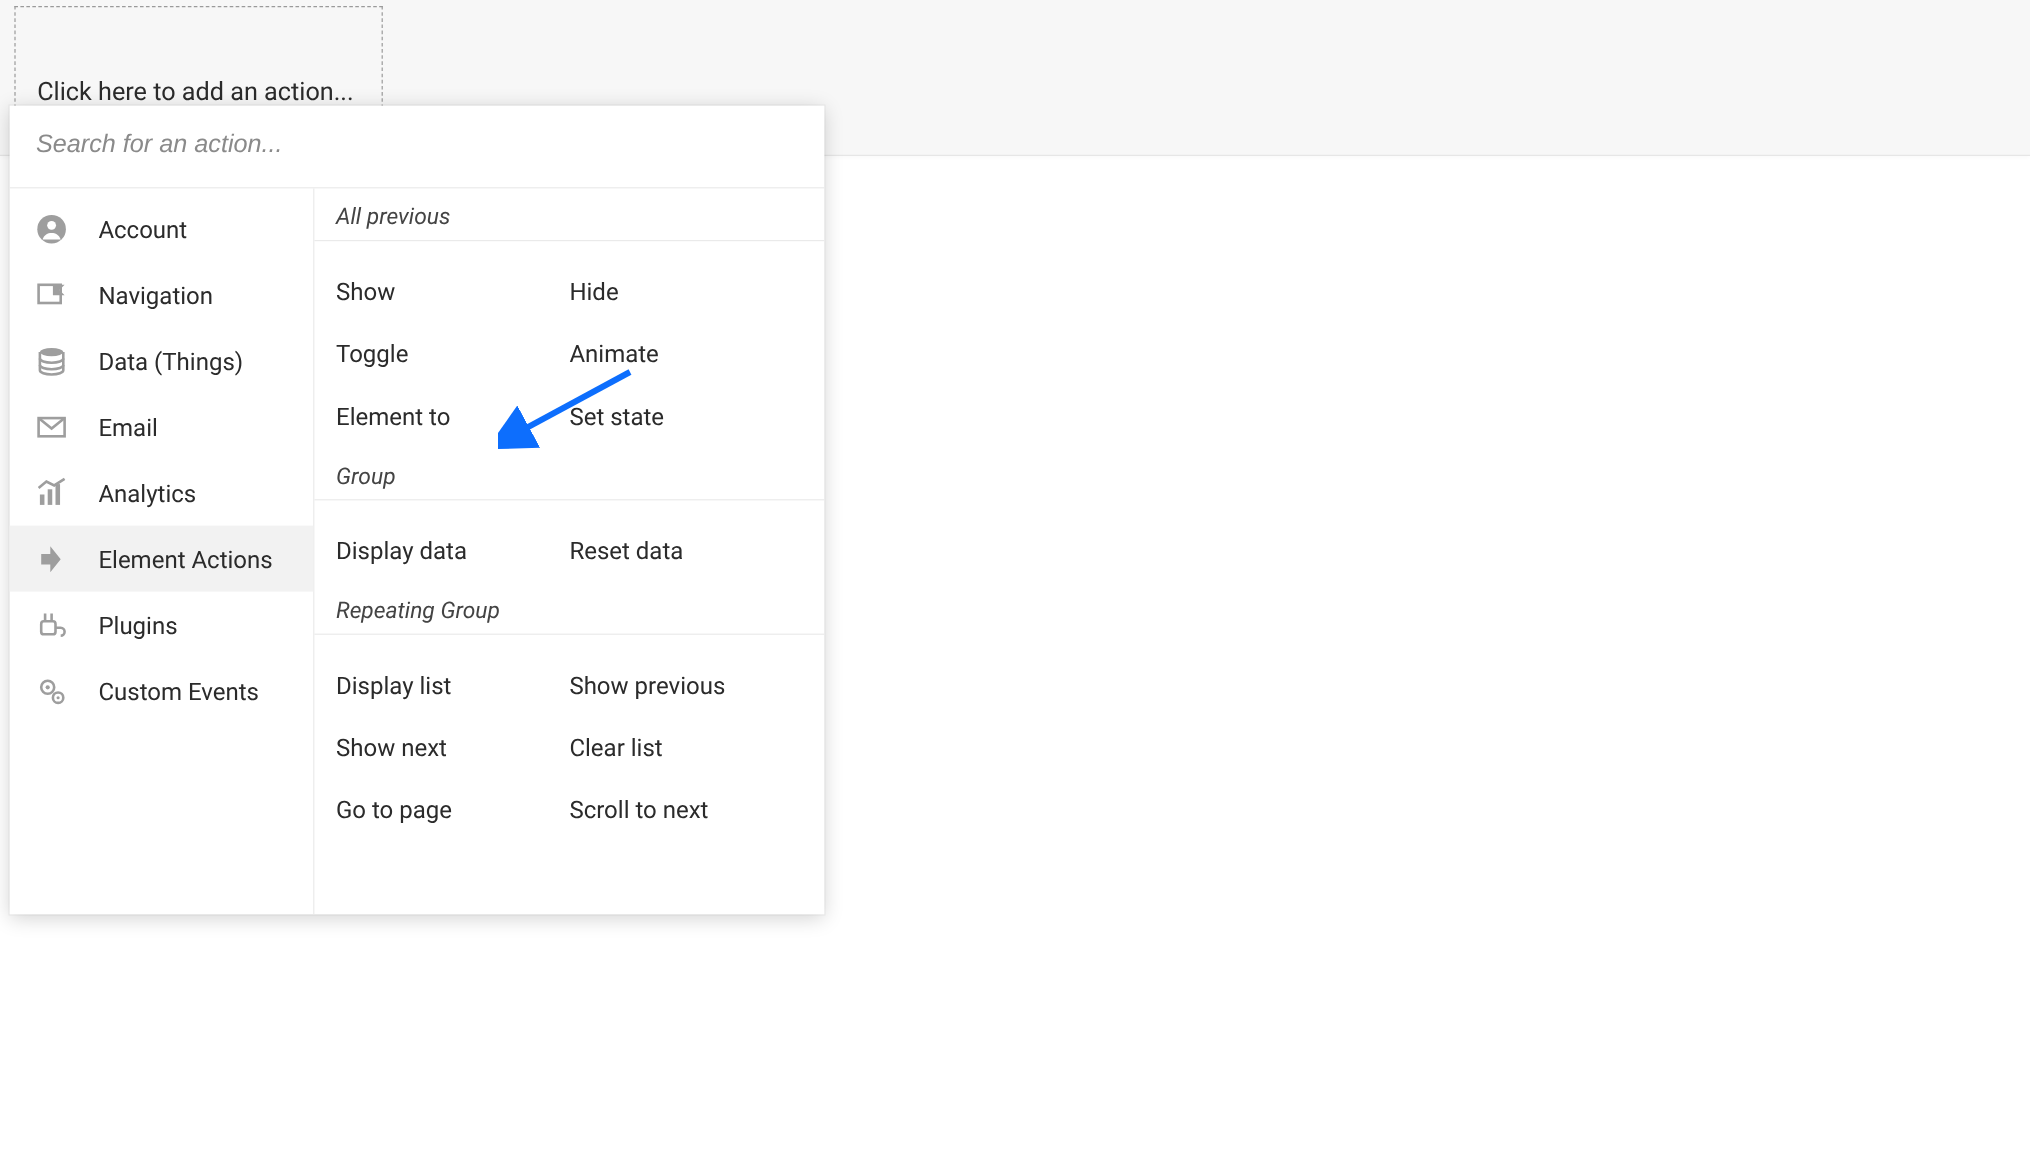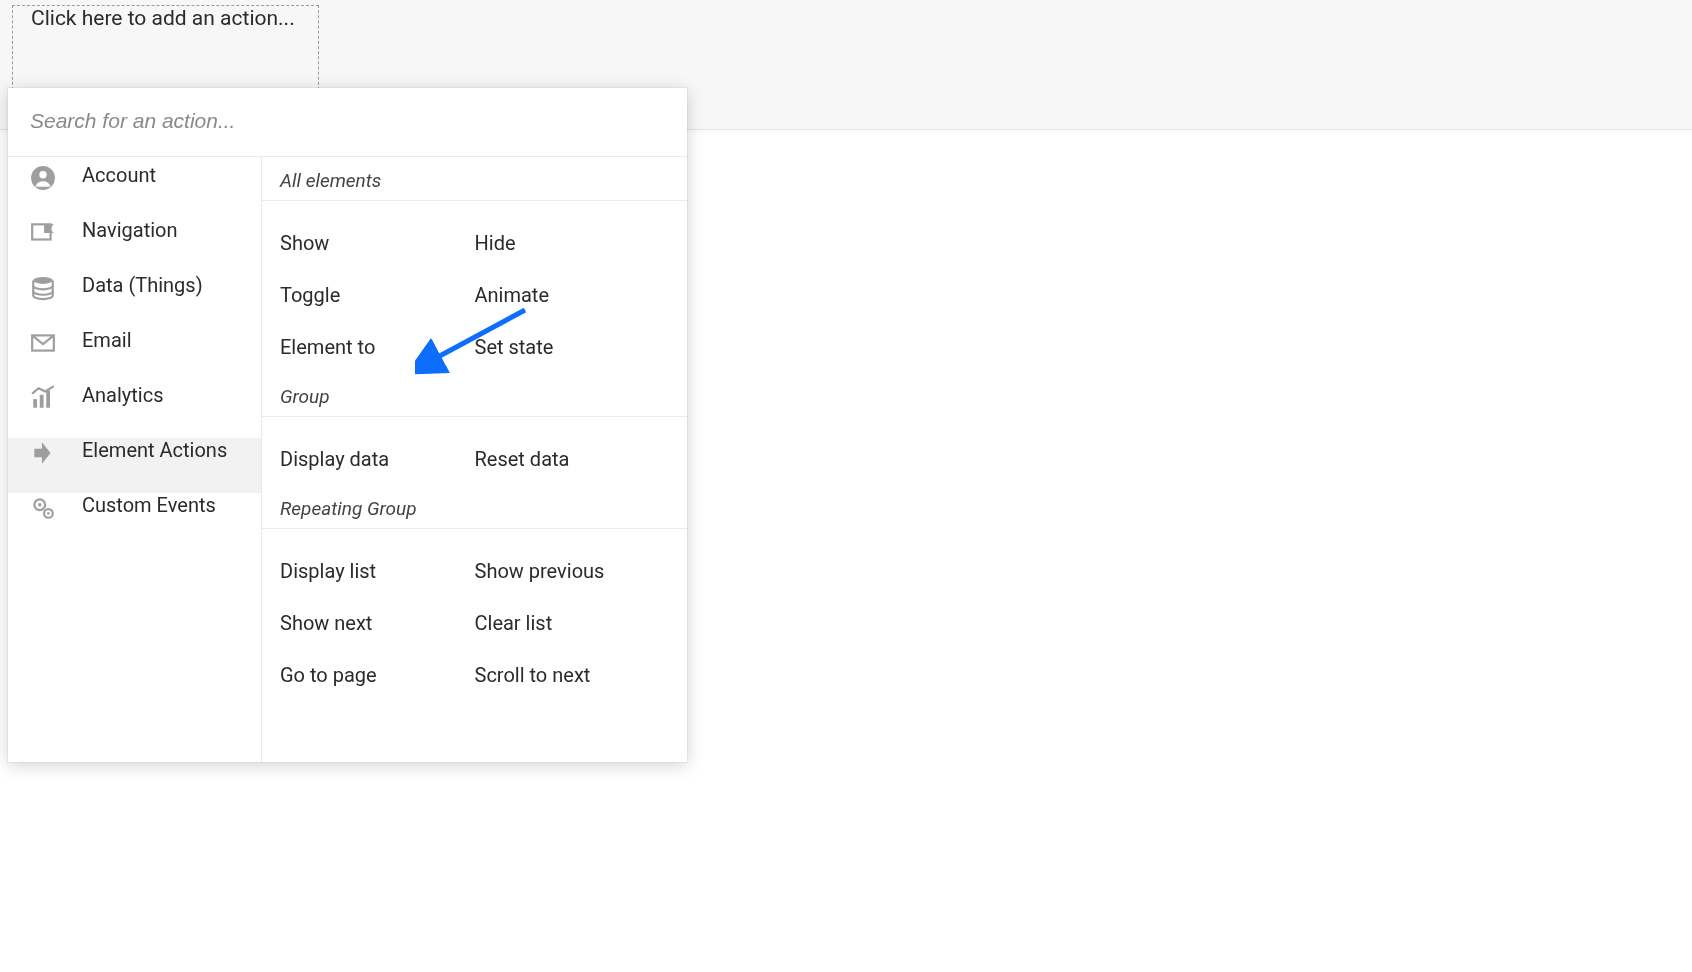--- a/index.html
+++ b/index.html
@@ -23,21 +23,21 @@
     }
     .add-action-box {
       position: absolute;
       top: 5px;
       left: 12px;
       width: 307px;
       height: 85px;
       border: 1.5px dashed #9a9a9a;
       background: #f7f7f7;
       display: flex;
-      align-items: flex-start;
+      align-items: flex-end;
       padding-left: 18px;
       font-size: 21px;
       color: #2b2b2b;
       cursor: pointer;
     }
     .dropdown {
       position: absolute;
       top: 88px;
       left: 8px;
       width: 679px;
@@ -66,20 +66,21 @@
       flex: 1;
       min-height: 0;
     }
     .cat-col {
       width: 254px;
       border-right: 1px solid #eaeaea;
       padding-top: 6px;
     }
     .cat-item {
       display: flex;
+      align-items: center;
       height: 55px;
       padding-left: 20px;
       cursor: pointer;
       font-size: 20px;
       color: #2b2b2b;
     }
     .cat-item.active {
       background: #f2f2f2;
     }
     .cat-icon {
@@ -192,31 +193,42 @@
           <span class="cat-icon">
             <svg viewBox="0 0 24 24">
               <path d="M11 2 L19 12 L11 22 L11 16 L4 16 L4 8 L11 8 Z"></path>
             </svg>
           </span>
           <span>Element Actions</span>
         </div>
         <div class="cat-item">
           <span class="cat-icon">
             <svg viewBox="0 0 24 24">
+              <rect x="4" y="9" width="11" height="10" rx="2" fill="none" stroke="#9e9e9e" stroke-width="2"></rect>
+              <line x1="7" y1="9" x2="7" y2="3" stroke="#9e9e9e" stroke-width="2"></line>
+              <line x1="12" y1="9" x2="12" y2="3" stroke="#9e9e9e" stroke-width="2"></line>
+              <path d="M15 14 h4 a3 3 0 0 1 0 6" fill="none" stroke="#9e9e9e" stroke-width="2"></path>
+            </svg>
+          </span>
+          <span>Plugins</span>
+        </div>
+        <div class="cat-item">
+          <span class="cat-icon">
+            <svg viewBox="0 0 24 24">
               <circle cx="9" cy="9" r="5" fill="none" stroke="#9e9e9e" stroke-width="2"></circle>
               <circle cx="9" cy="9" r="1.6"></circle>
               <circle cx="17" cy="17" r="4" fill="none" stroke="#9e9e9e" stroke-width="2"></circle>
               <circle cx="17" cy="17" r="1.2"></circle>
             </svg>
           </span>
           <span>Custom Events</span>
         </div>
       </div>
     <div class="act-col" id="act-col">
-        <div class="section-header">All elements</div>
+        <div class="section-header">All previous</div>
         <div class="section-body">
           <div class="action-row">
             <div class="action-cell">Show</div>
             <div class="action-cell">Hide</div>
           </div>
           <div class="action-row">
             <div class="action-cell">Toggle</div>
             <div class="action-cell">Animate</div>
           </div>
           <div class="action-row">

